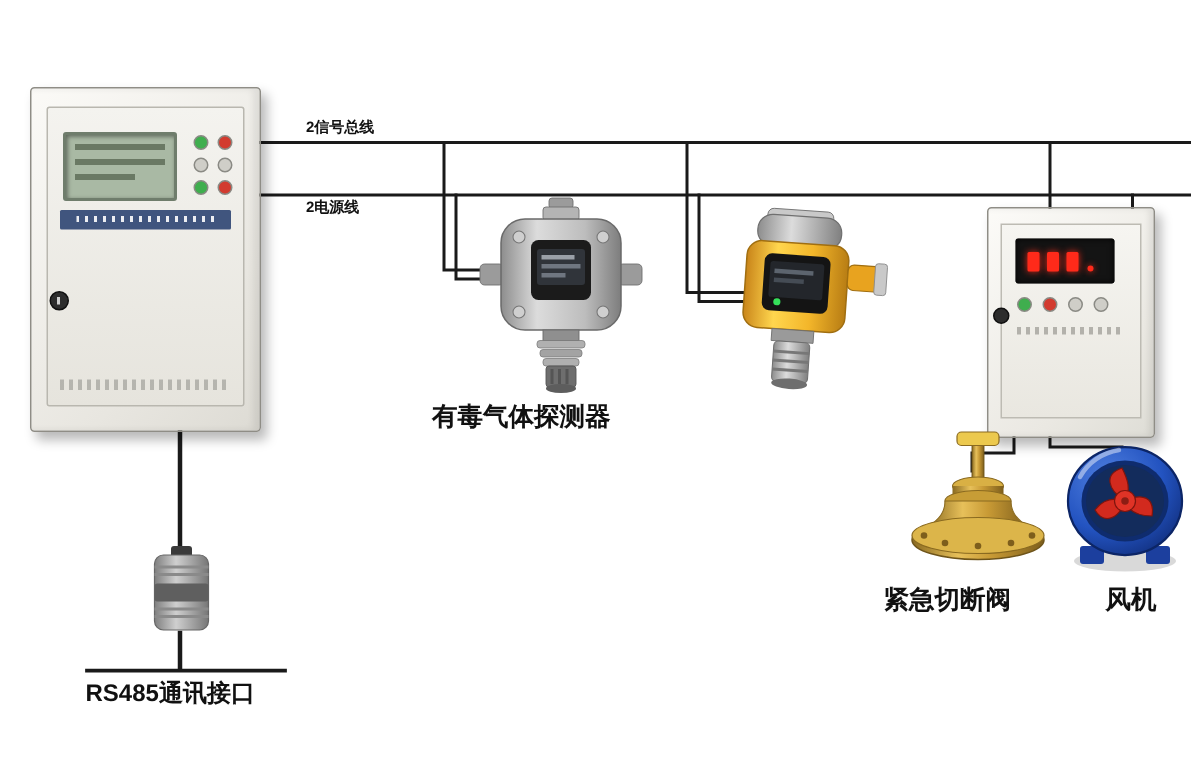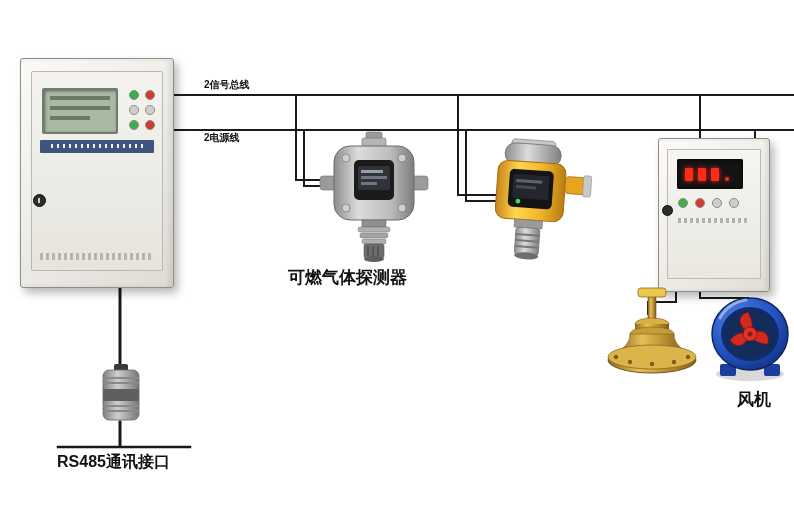--- a/index.html
+++ b/index.html
@@ -151,21 +151,21 @@
       <rect x="40" y="95" width="32" height="5" rx="2" fill="#b0b0b0" stroke="#777" stroke-width=".5"></rect>
       <rect x="42" y="101" width="28" height="5" rx="2" fill="#a3a3a3" stroke="#777" stroke-width=".5"></rect>
       <rect x="44" y="107" width="24" height="5" rx="2" fill="#b0b0b0" stroke="#777" stroke-width=".5"></rect>
       <rect x="46" y="112" width="20" height="14" rx="2" fill="#6e6e6e" stroke="#555" stroke-width=".6"></rect>
       <rect x="49" y="114" width="2" height="10" fill="#555"></rect>
       <rect x="54" y="114" width="2" height="10" fill="#555"></rect>
       <rect x="59" y="114" width="2" height="10" fill="#555"></rect>
       <ellipse cx="56" cy="127" rx="10" ry="3" fill="#5d5d5d"></ellipse>
     </g>
   </svg>
-  <div class="label dev-label" id="combustible-label">可燃气体探测器</div>
+  <div class="label dev-label" id="combustible-label">有毒气体探测器</div>
 
   <svg style="left:468px;top:140px;" width="132" height="128" viewBox="0 0 132 128">
     <defs>
       <linearGradient id="yel" x1="0" y1="0" x2="1" y2="0">
         <stop offset="0%" stop-color="#c9851a"></stop>
           <stop offset="30%" stop-color="#ffd64e"></stop>
         <stop offset="65%" stop-color="#f3b62a"></stop>
           <stop offset="100%" stop-color="#b87d14"></stop>
       </linearGradient>
       <linearGradient id="tgray" x1="0" y1="0" x2="1" y2="0">
@@ -245,20 +245,21 @@
       <ellipse cx="56" cy="69" rx="44" ry="12" fill="#dcb54a" stroke="#8a6a20" stroke-width=".8"></ellipse>
       <g fill="#7d5e1c">
         <circle cx="20" cy="69" r="2.2"></circle>
           <circle cx="34" cy="74" r="2.2"></circle>
           <circle cx="56" cy="76" r="2.2"></circle>
         <circle cx="78" cy="74" r="2.2"></circle>
           <circle cx="92" cy="69" r="2.2"></circle>
       </g>
     </g>
   </svg>
+  <div class="label dev-label" id="valve-label">紧急切断阀</div>
 
   <svg style="left:708px;top:296px;" width="92" height="88" viewBox="0 0 92 88">
     <defs>
       <radialGradient id="fanBlue" cx="35%" cy="30%" r="80%">
         <stop offset="0%" stop-color="#4f7fe0"></stop>
           <stop offset="60%" stop-color="#2353c0"></stop>
         <stop offset="100%" stop-color="#112f7e"></stop>
       </radialGradient>
     </defs>
     <ellipse cx="42" cy="78" rx="34" ry="7" fill="rgba(0,0,0,.15)"></ellipse>

